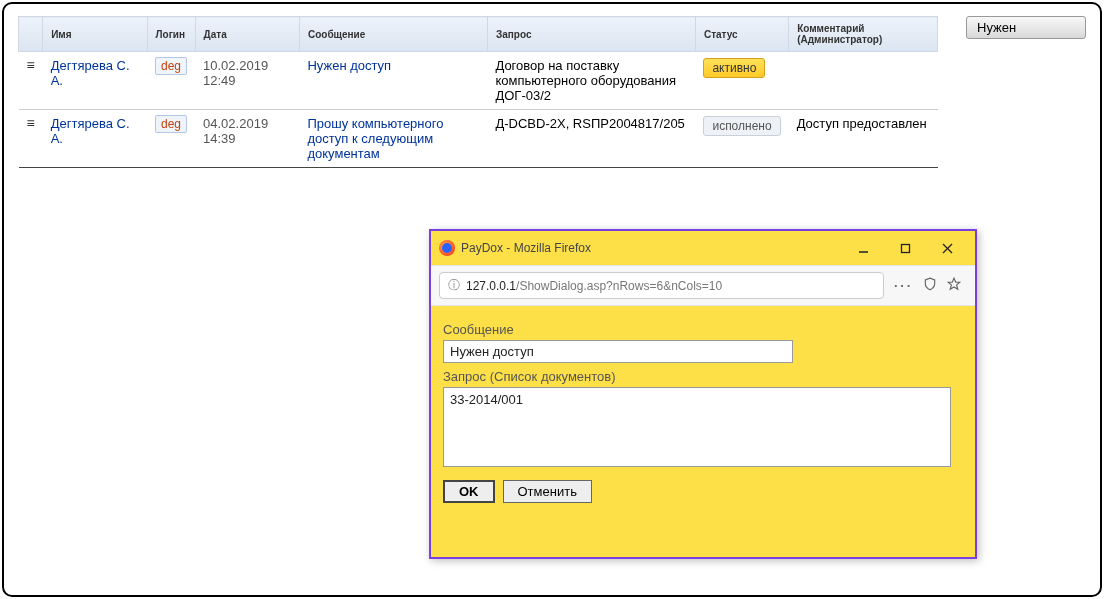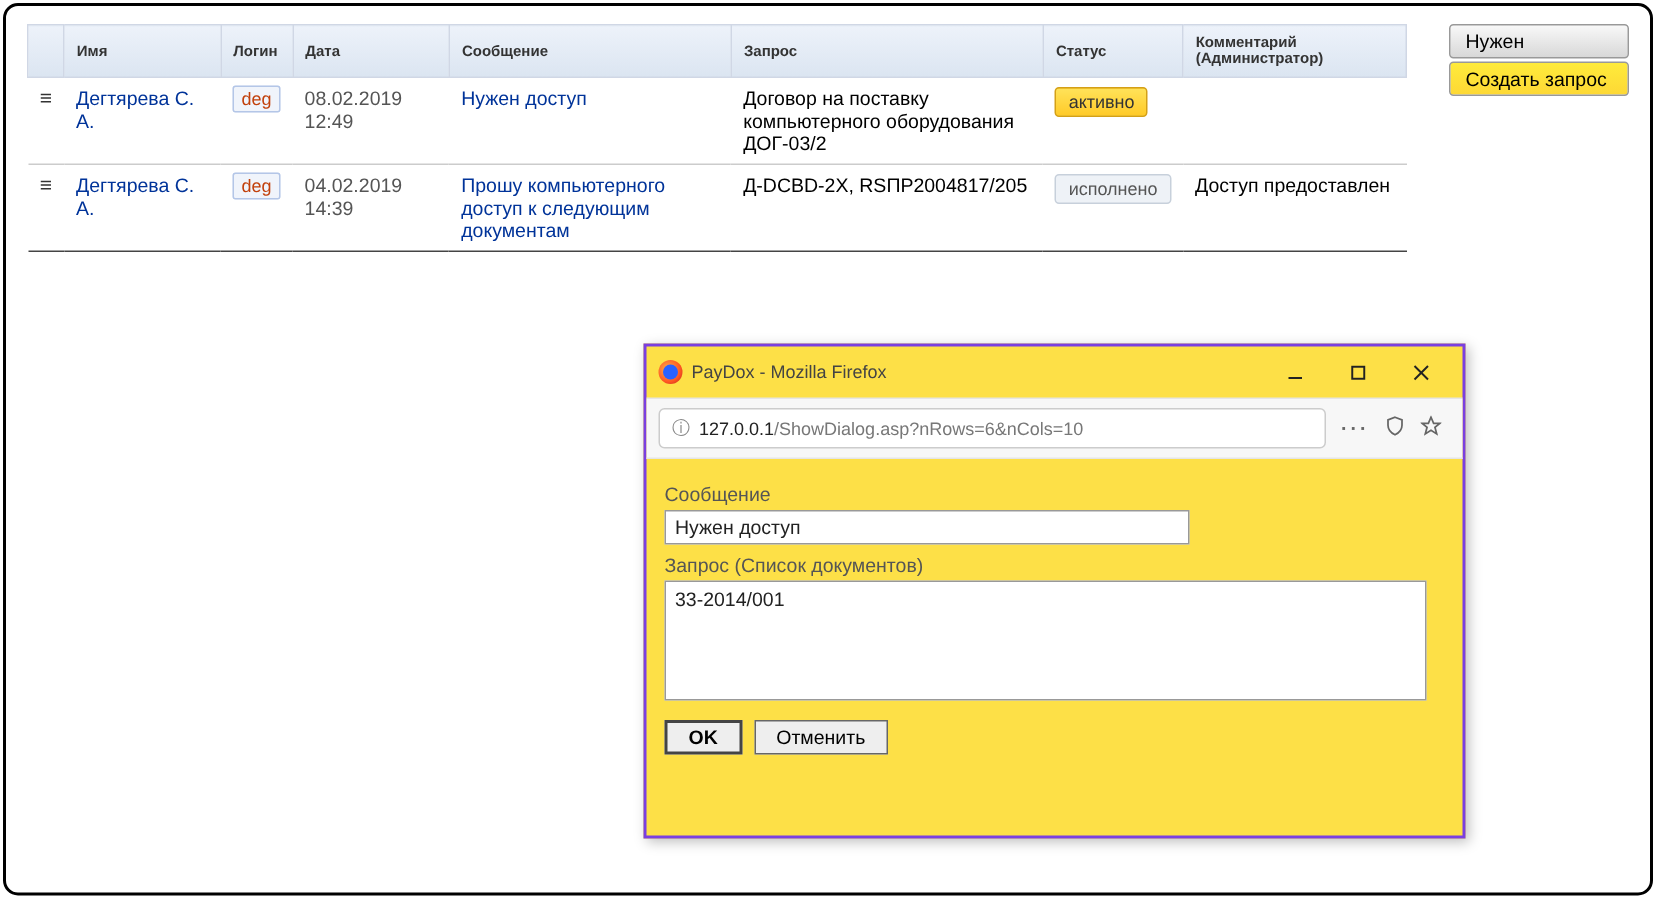--- a/index.html
+++ b/index.html
@@ -52,21 +52,20 @@
 .col-status { width: 80px; }
 .col-comment { width: 150px; }
 </style>
 </head>
 <body>
 
 <div class="frame">
 
   <div class="top-buttons">
     <span class="btn btn-grey">Нужен</span>
-    <span class="btn btn-yellow">Создать запрос</span>
   </div>
 
 
 
   <table class="requests">
     <thead>
       <tr>
         <th class="col-icon"></th>
         <th class="col-name">Имя</th>
         <th class="col-login">Логин</th>
@@ -75,21 +74,21 @@
         <th class="col-req">Запрос</th>
         <th class="col-status">Статус</th>
         <th class="col-comment">Комментарий (Администратор)</th>
       </tr>
     </thead>
     <tbody id="tbody">
         <tr>
           <td><span class="hamb">≡</span></td>
           <td><span class="link">Дегтярева С. А.</span></td>
           <td><span class="login-badge">deg</span></td>
-          <td><span class="datetime">08.02.2019 12:49</span></td>
+          <td><span class="datetime">10.02.2019 12:49</span></td>
           <td><span class="link">Нужен доступ</span></td>
           <td><span>Договор на поставку компьютерного оборудования ДОГ-03/2</span></td>
           <td><span class="status-badge status-active">активно</span></td>
           <td><span></span></td>
         </tr>
         <tr>
           <td><span class="hamb">≡</span></td>
           <td><span class="link">Дегтярева С. А.</span></td>
           <td><span class="login-badge">deg</span></td>
           <td><span class="datetime">04.02.2019 14:39</span></td>

